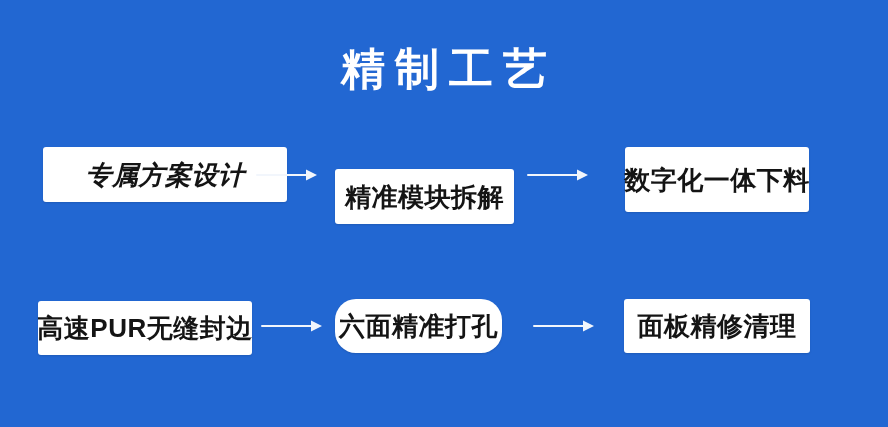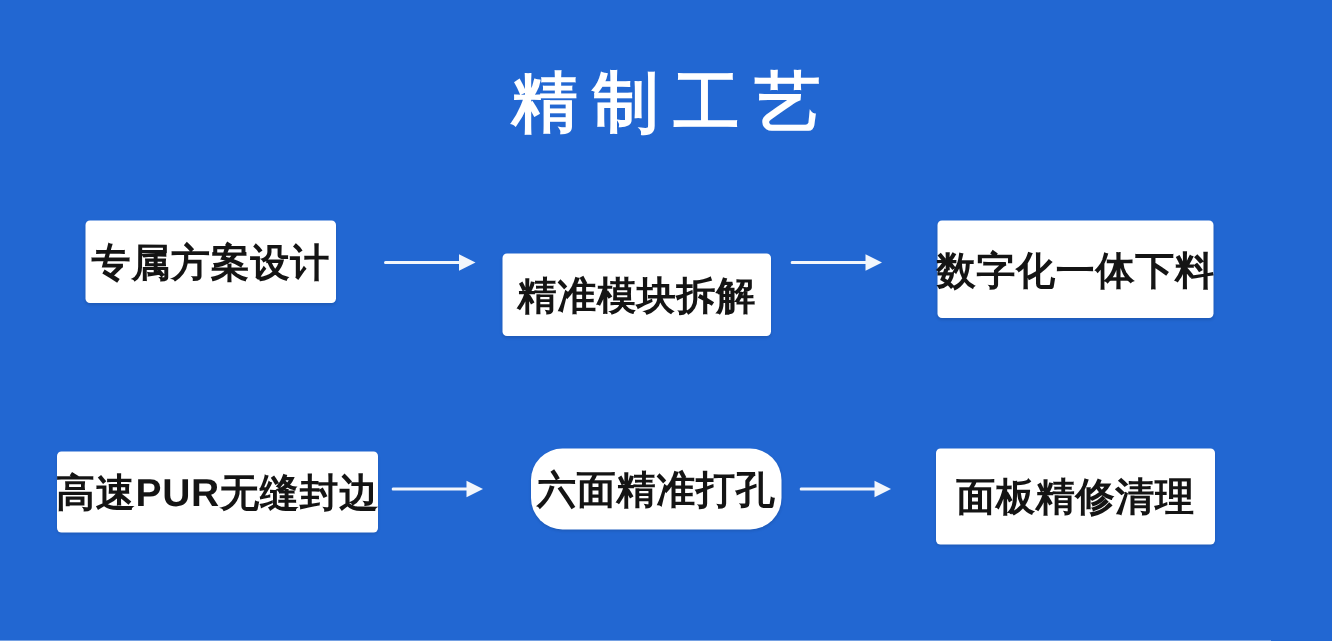--- a/index.html
+++ b/index.html
@@ -50,32 +50,32 @@
     position: absolute;
     display: flex;
     align-items: center;
     justify-content: center;
   }
   .arrow svg { display: block; }
   .arrow .stroke { stroke: var(--arrow, #f2f6fc); }
   .arrow .fill   { fill:   var(--arrow, #f2f6fc); }
 
   
-  .b1 { left: 57px;  top: 147px; width: 167px; height: 55px; }
+  .b1 { left: 43px;  top: 147px; width: 244px; height: 55px; font-style: italic; }
   .a1 { left: 253px; top: 147px; width: 68px;  height: 55px; }
   .b2 { left: 335px; top: 147px; width: 179px; height: 55px; margin-top: 22px; }
   .a2 { left: 524px; top: 147px; width: 68px;  height: 55px; }
   .b3 { left: 625px; top: 147px; width: 184px; height: 65px; }
 
   
   .b4 { left: 38px;  top: 301px; width: 214px; height: 54px; }
   .a3 { left: 257px; top: 299px; width: 70px;  height: 54px; }
-  .b5 { left: 354px; top: 299px; width: 167px; height: 54px; border-radius: 21px; }
+  .b5 { left: 335px; top: 299px; width: 167px; height: 54px; border-radius: 21px; }
   .a4 { left: 529px; top: 299px; width: 70px;  height: 54px; }
-  .b6 { left: 624px; top: 299px; width: 186px; height: 64px; }
+  .b6 { left: 624px; top: 299px; width: 186px; height: 54px; }
 </style>
 </head>
 <body>
 
 <div class="canvas">
 
   <h1 class="title">精制工艺</h1>
 
   <div class="step-box b1">
     <span>专属方案设计</span>

